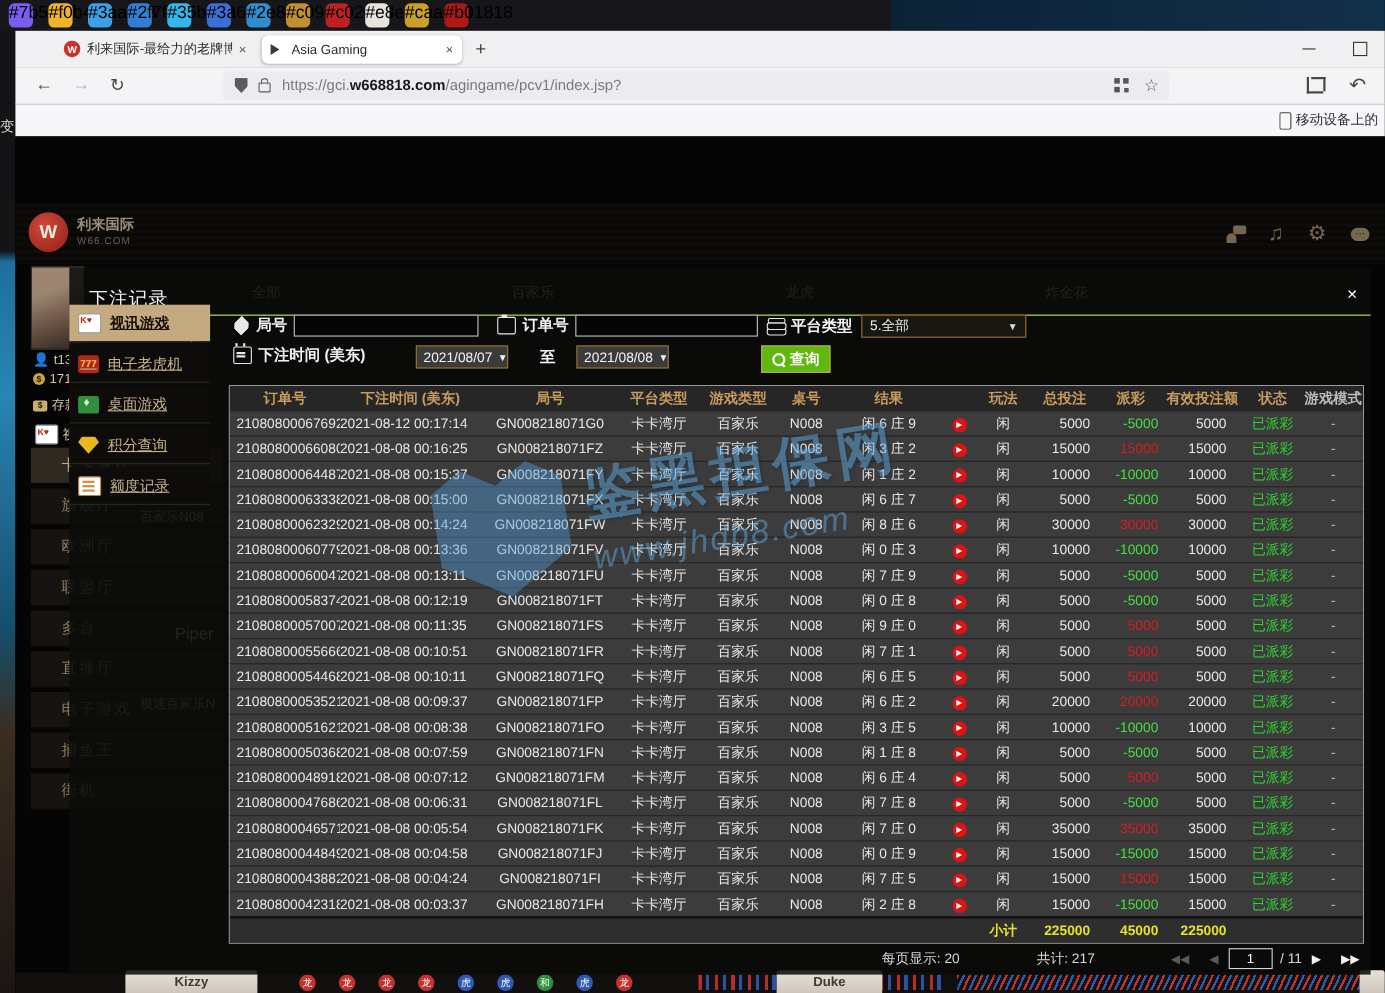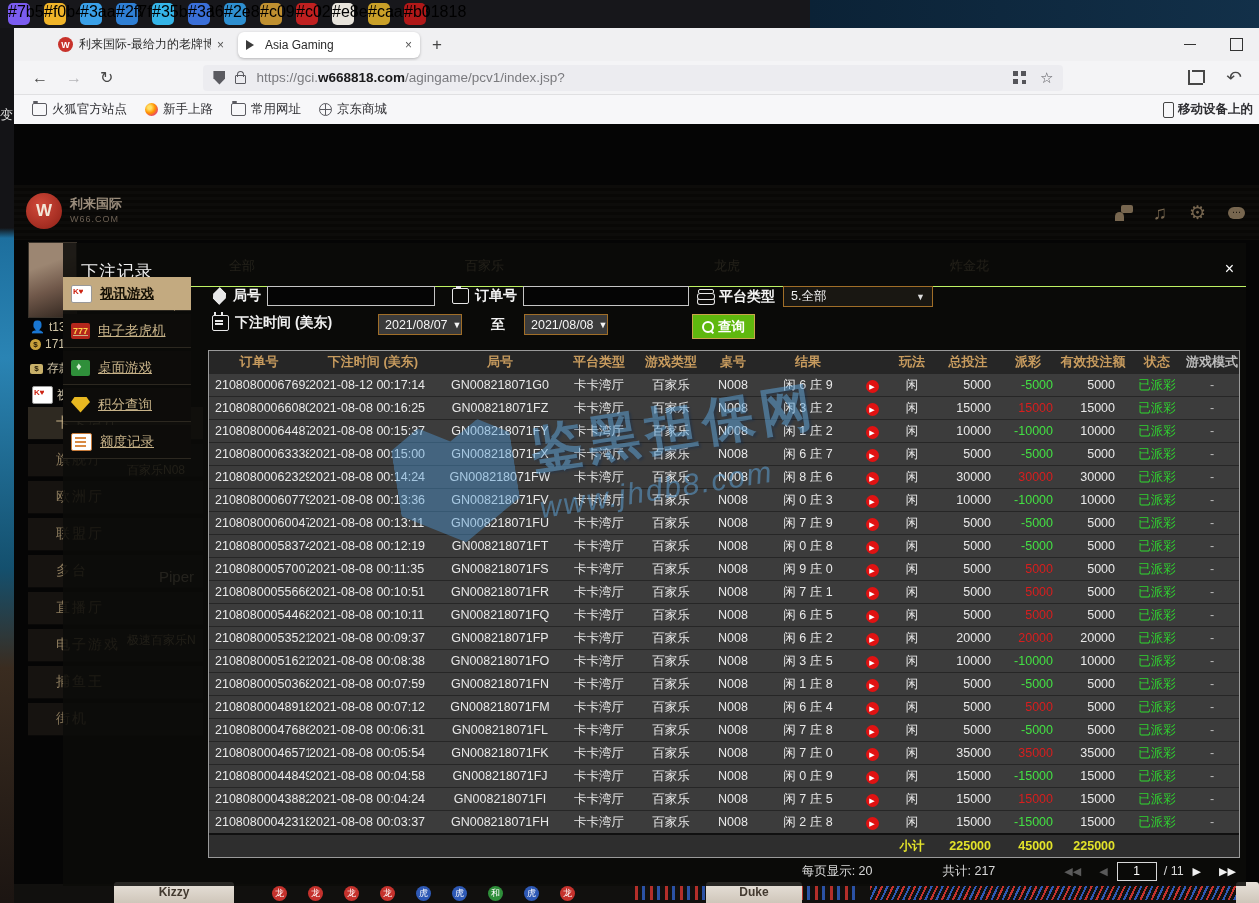--- a/index.html
+++ b/index.html
@@ -48,21 +48,21 @@
 
   #bookmarks{left:14px;top:95px;width:1245px;height:29px;background:#f7f7f9;display:flex;align-items:center;font-size:12.5px;color:#2f2f33;}
   .bm{display:flex;align-items:center;gap:5px;margin-left:18px;}
   .bmicon{width:13px;height:11px;position:relative;flex:0 0 auto;}
   .bmicon.folder{border:1.5px solid #5a5a60;border-radius:2px;}
   .bmicon.folder:before{content:"";position:absolute;top:-3px;left:0;width:5px;height:2px;background:#5a5a60;border-radius:1px;}
   .bmicon.firefox{border-radius:50%;background:radial-gradient(circle at 35% 35%,#ffe066 15%,#ff9500 45%,#e3387a 80%);width:13px;height:13px;}
   .bmicon.globe{border:1.5px solid #5a5a60;border-radius:50%;width:11px;height:11px;}
   .bmicon.globe:before{content:"";position:absolute;left:4.5px;top:0;width:1.5px;height:11px;background:#5a5a60;}
   .bmicon.globe:after{content:"";position:absolute;left:0;top:4.5px;width:11px;height:1.5px;background:#5a5a60;}
-  #bm-right{margin-left:auto;display:flex;align-items:flex-end;gap:4px;padding-right:0;overflow:hidden;width:96px;flex:0 0 auto;font-weight:bold;}
+  #bm-right{margin-left:auto;display:flex;align-items:flex-end;gap:4px;padding-right:0;overflow:hidden;width:96px;flex:0 0 auto;}
   .phone-ico{width:9px;height:14px;border:1.5px solid #444;border-radius:2px;}
 
   
   #page{left:14px;top:124px;width:1245px;height:779px;background:#050505;overflow:hidden;}
   #site-header{position:absolute;left:0;top:61px;width:1245px;height:55px;background:repeating-linear-gradient(180deg,#0d0c0a 0 3px,#090806 3px 6px);}
   #logo{position:absolute;left:12px;top:8px;display:flex;align-items:center;gap:8px;}
   .logo-circle{width:36px;height:36px;border-radius:50%;background:radial-gradient(circle at 40% 35%,#d14a3a,#8f1f16);color:#f2e7d8;font-weight:bold;font-size:17px;display:flex;align-items:center;justify-content:center;}
   .brand{color:#9b8d7c;font-size:13px;font-weight:bold;line-height:14px;}
   .brand small{color:#6d6154;font-size:9px;font-weight:normal;letter-spacing:1px;}
   #header-icons{position:absolute;right:14px;top:16px;display:flex;gap:22px;align-items:center;color:#77664f;}
@@ -222,38 +222,20 @@
       <span class="host">w668818.com</span>
       <span class="tail">/agingame/pcv1/index.jsp?</span>
     <div class="qr"></div>
     <span class="star">☆</span>
   </div>
   <div class="crop-ico"></div>
   <span class="undo-ico">↶</span>
 </div>
 
 <div id="bookmarks" class="abs">
-  <div style="display:flex;align-items:center;">
-      <div class="bm">
-      <span class="bmicon folder"></span>
-      <span>火狐官方站点</span>
-    </div>
-      <div class="bm">
-      <span class="bmicon firefox"></span>
-      <span>新手上路</span>
-    </div>
-      <div class="bm">
-      <span class="bmicon folder"></span>
-      <span>常用网址</span>
-    </div>
-      <div class="bm">
-      <span class="bmicon globe"></span>
-      <span>京东商城</span>
-    </div>
-    </div>
   <div id="bm-right">
     <span class="phone-ico"></span>
     <span>移动设备上的</span>
   </div>
 </div>
 
 <div id="page" class="abs">
   <div id="site-header">
     <div id="logo">
       <div class="logo-circle">W</div>

